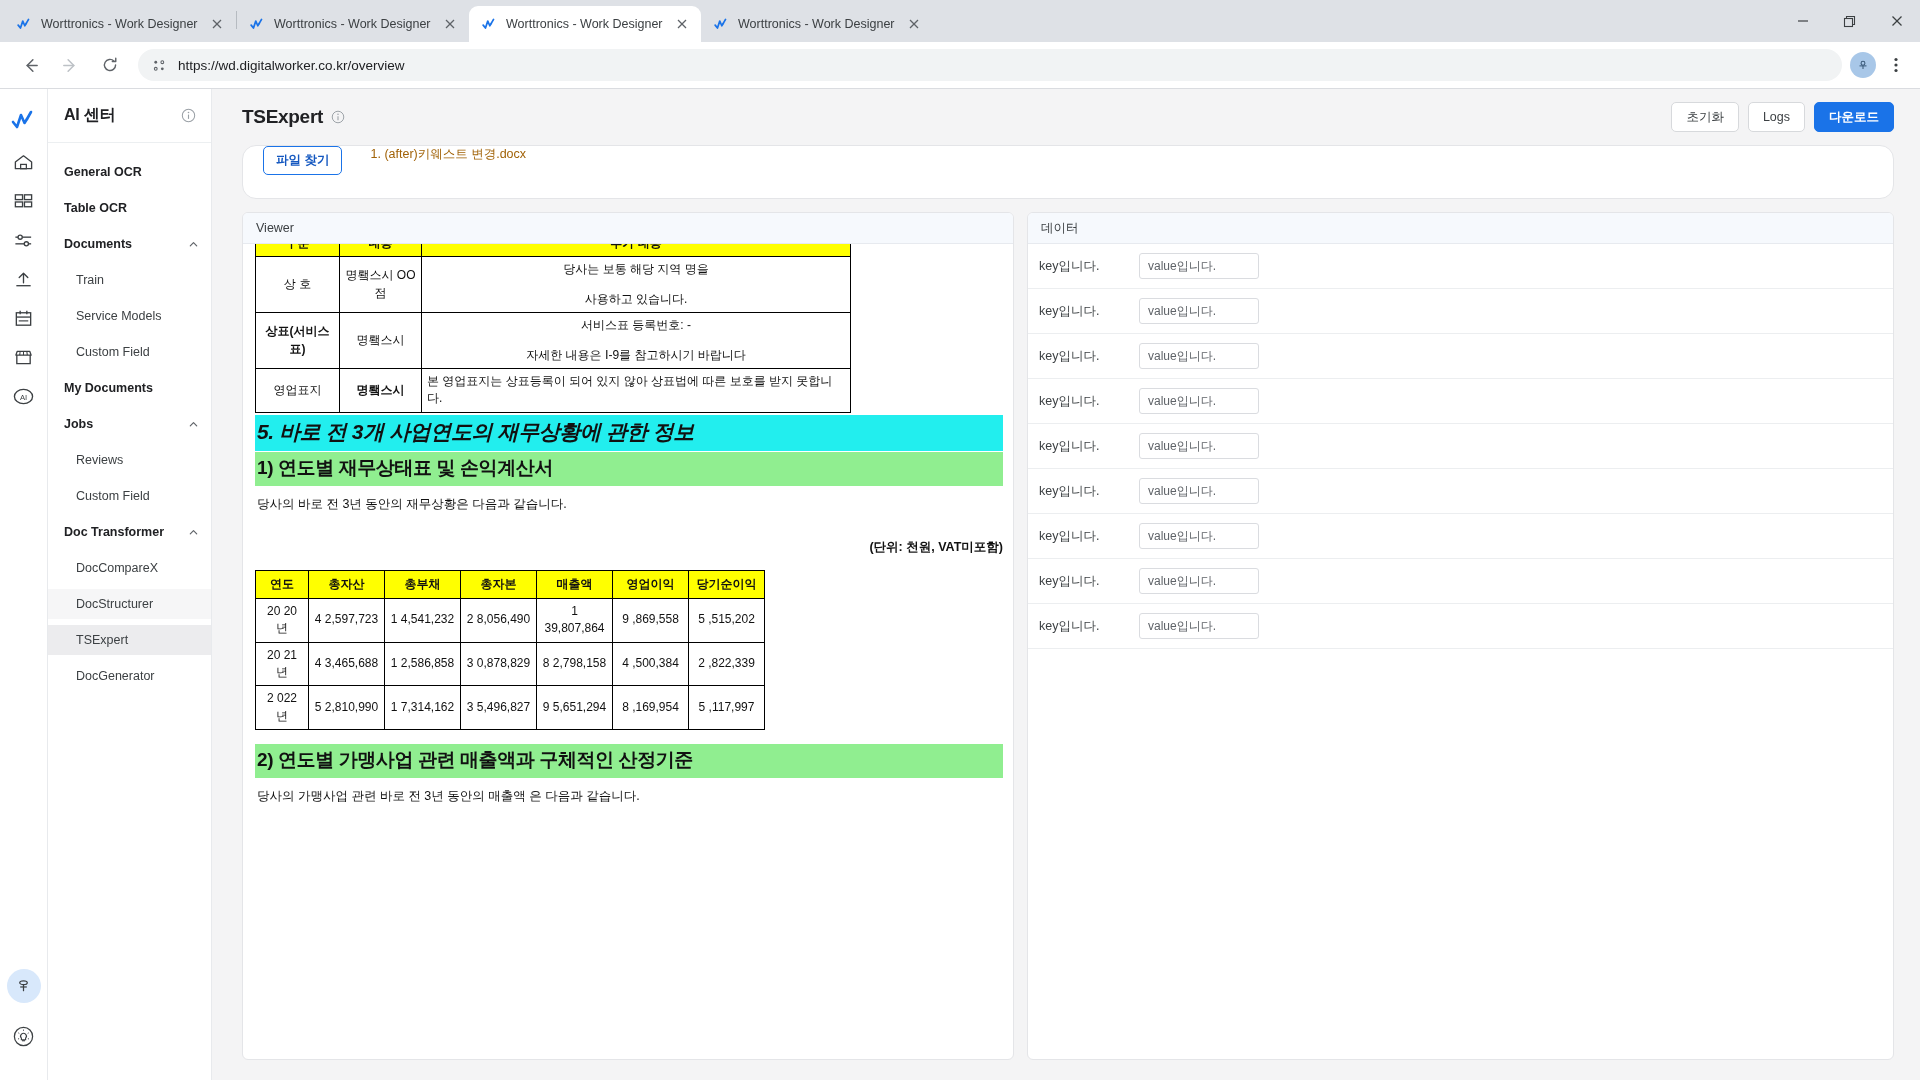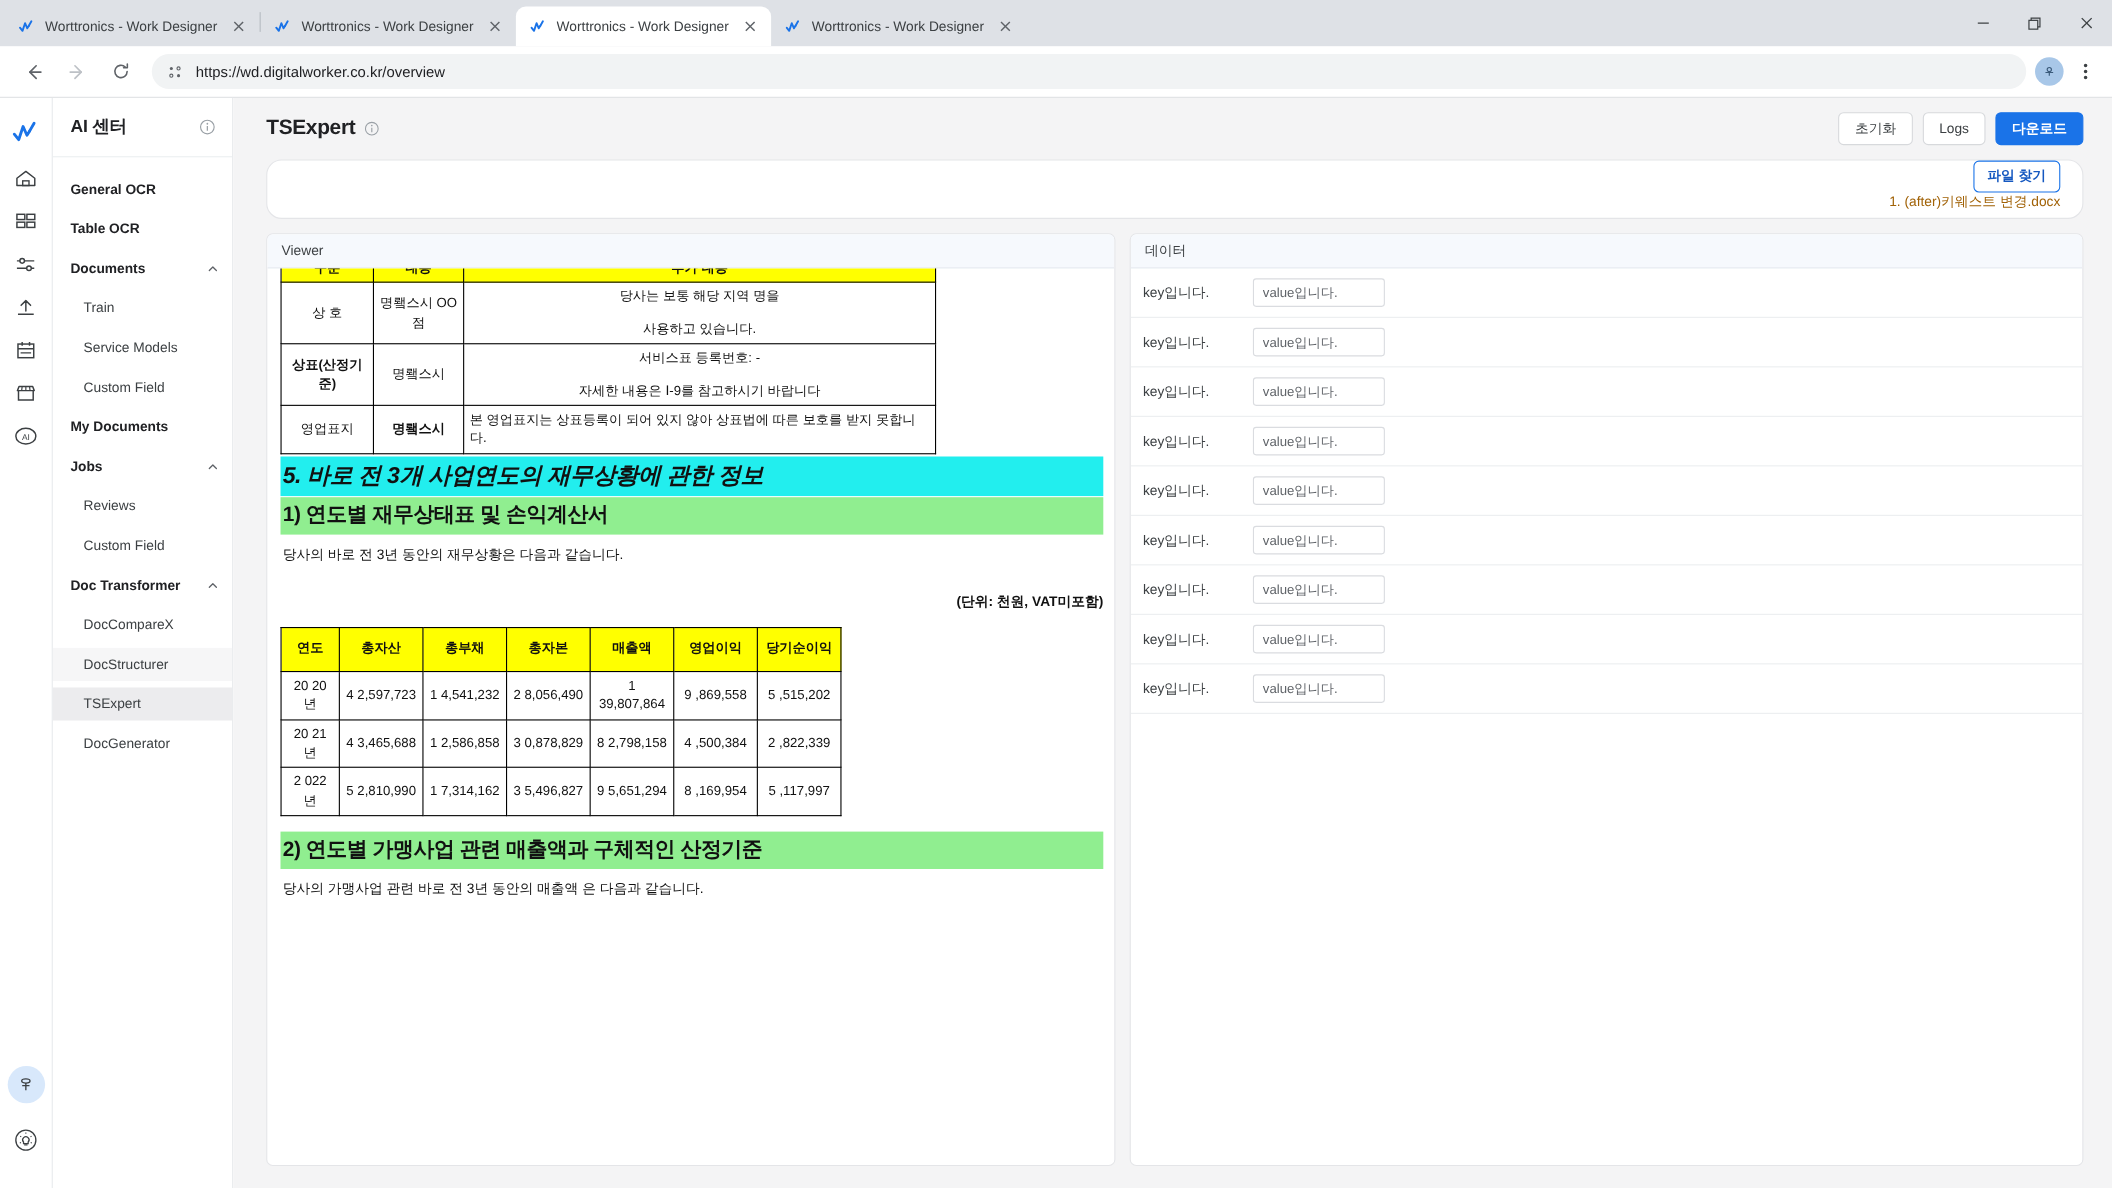--- a/index.html
+++ b/index.html
@@ -190,23 +190,22 @@
     border: 1px solid #d7d9dc; background: #ffffff; color: #3c4043;
   }
   .btn.primary { background: #1a73e8; border-color: #1a73e8; color: #fff; font-weight: 600; }
 
   .file-bar {
     margin: 0 26px 0 30px;
     background: #ffffff;
     border: 1px solid #e4e5e8;
     border-radius: 14px;
     height: 54px;
-    display: flex; align-items: flex-end;
+    display: flex; align-items: flex-start;
     padding: 0 20px;
-    flex-direction: column;
   }
   .btn-outline-blue {
     height: 29px; padding: 0 12px;
     border: 1px solid #1a73e8; color: #1558c0;
     border-radius: 5px; background: #fff;
     font-size: 12.5px; font-weight: 700;
     display: flex; align-items: center;
   }
   .file-name { margin-left: 28px; font-size: 12.5px; color: #a16207; }
 
@@ -279,21 +278,21 @@
     padding: 3px 2px 5px 2px;
     letter-spacing: -0.4px;
     width: 748px;
     margin-top: 1px;
   }
   .doc-para { font-size: 12.5px; margin: 10px 0 0 2px; color: #111; }
   .unit-note { font-size: 12.5px; font-weight: 700; text-align: right; width: 748px; margin-top: 26px; }
 
   .t2 { width: 508px; margin-top: 14px; }
   .t2 td { text-align: center; font-size: 12px; height: 30px; }
-  .t2 .hdr { background: #ffff00; font-weight: 700; height: 40px; font-family: Liberation Mono, monospace; }
+  .t2 .hdr { background: #ffff00; font-weight: 700; height: 28px; }
   .t2 .c-year { width: 53px; }
   .t2 .c-num { width: 76px; }
 
   
   .kv-row {
     display: flex; align-items: center;
     height: 45px;
     padding: 0 16px 0 11px;
     border-bottom: 1px solid #eceef0;
   }
@@ -643,21 +642,21 @@
                   <tr>
                     <td class="c1">상 호</td>
                     <td class="c2">명뢬스시 OO점</td>
                     <td class="c3">
                       <div>당사는 보통 해당 지역 명을</div>
                       <span class="cellgap"></span>
                       <div>사용하고 있습니다.</div>
                     </td>
                   </tr>
                   <tr>
-                    <td class="c1 bold">상표(산정기준)</td>
+                    <td class="c1 bold">상표(서비스표)</td>
                     <td class="c2">명뢬스시</td>
                     <td class="c3">
                       <div>서비스표 등록번호: -</div>
                       <span class="cellgap"></span>
                       <div>자세한 내용은 Ⅰ-9를 참고하시기 바랍니다</div>
                     </td>
                   </tr>
                   <tr>
                     <td class="c1">영업표지</td>
                     <td class="c2 bold">명뢬스시</td>

